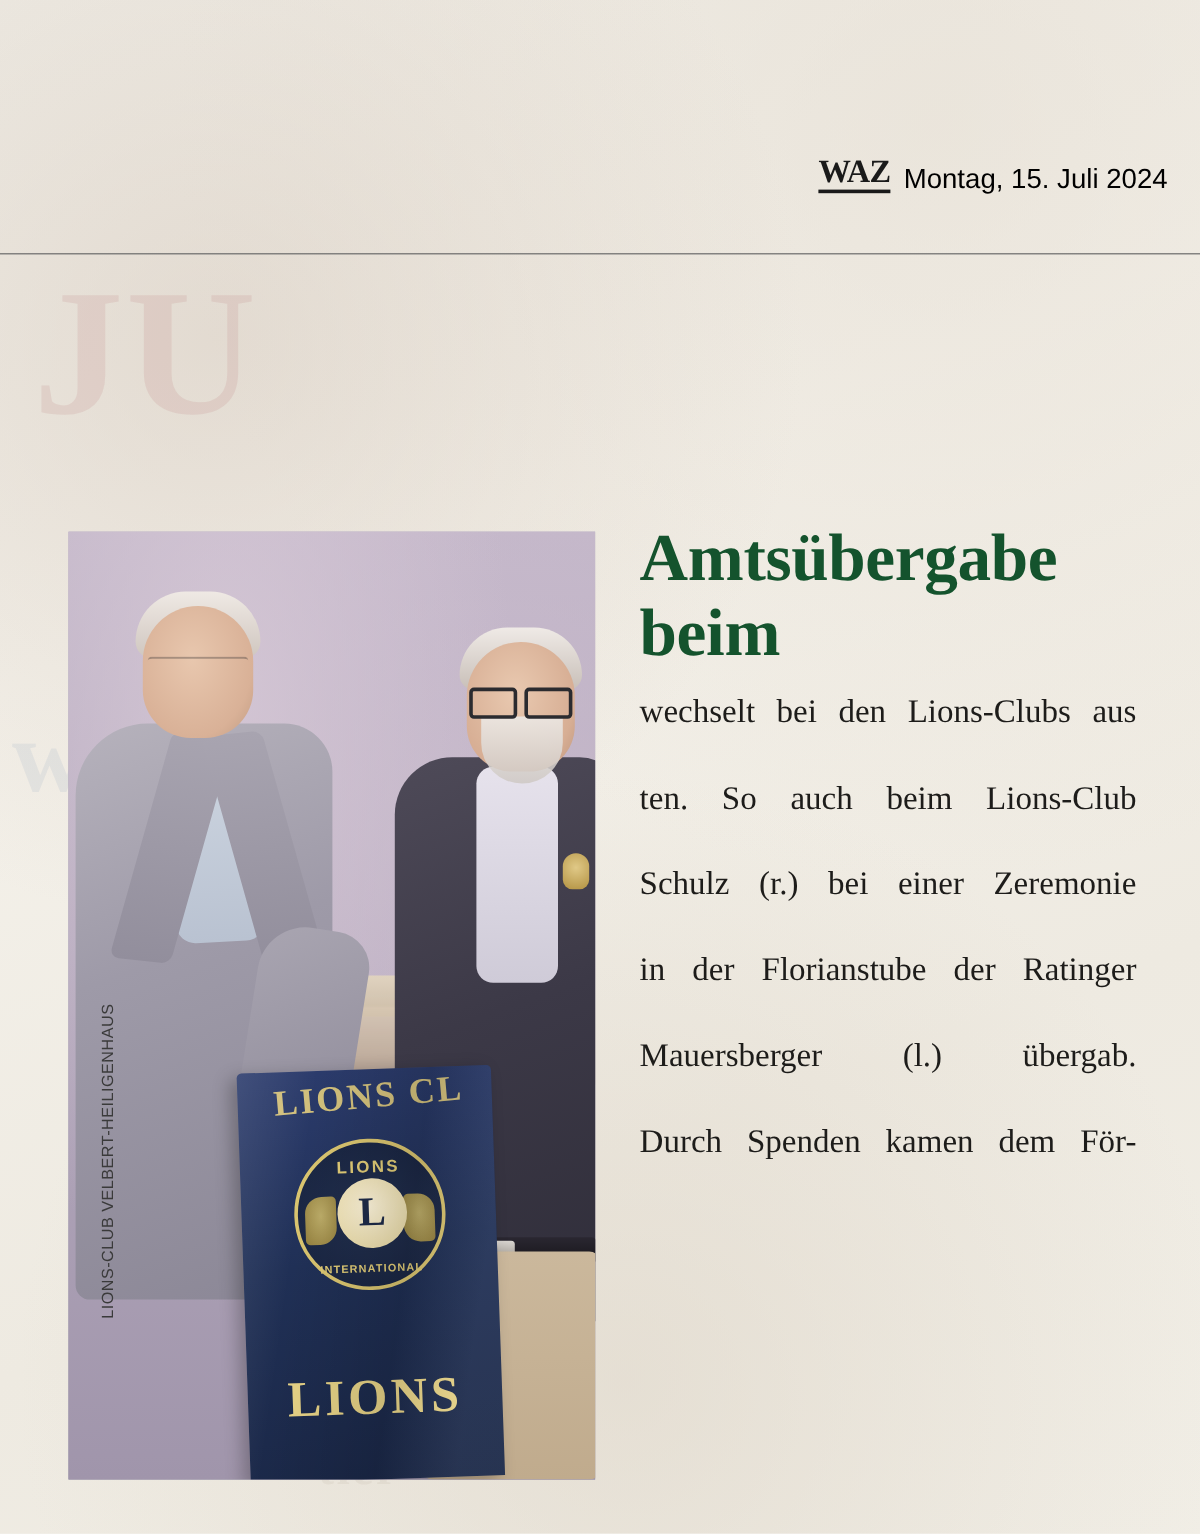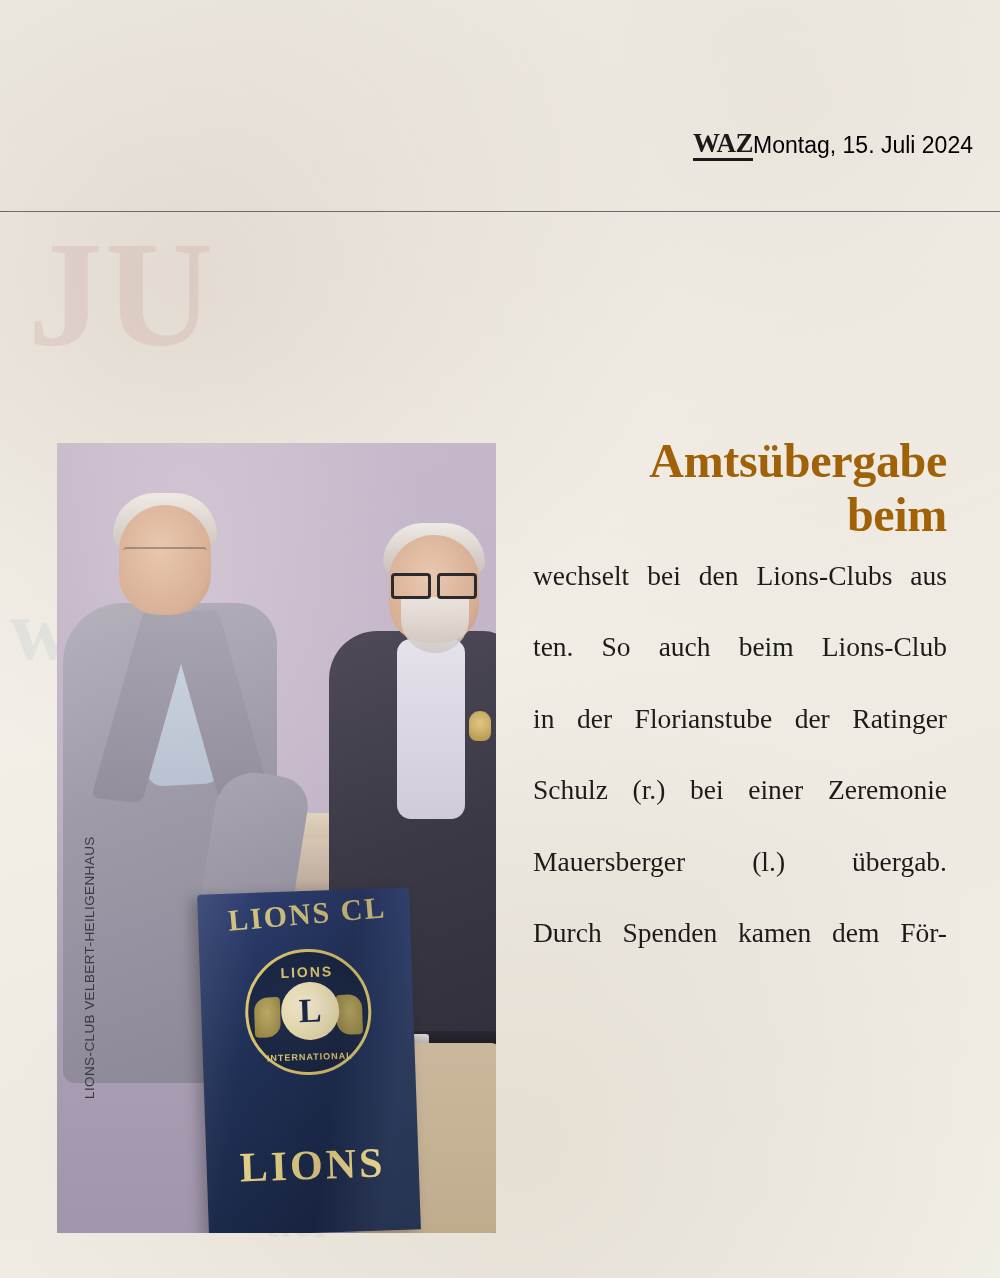--- a/index.html
+++ b/index.html
@@ -58,21 +58,22 @@
     font-size: 40px;
     color: rgba(175,160,150,0.13);
   }
 
   
   .masthead {
     position: absolute;
     right: 27px;
     top: 130px;
     display: flex;
-    align-items: center;
+    align-items: flex-end;
+    gap: 11px;
   }
   .masthead .brand {
     font-family: "Liberation Serif", serif;
     font-weight: bold;
     font-size: 27px;
     letter-spacing: -0.5px;
     color: #1a1a1a;
     border-bottom: 3px solid #1a1a1a;
     padding-bottom: 1px;
     line-height: 1;
@@ -352,24 +353,24 @@
 
   
   .text-col {
     position: absolute;
     left: 533px;
     top: 148px;
     width: 414px;
   }
   .headline {
     font-family: "Liberation Serif", serif;
-    font-size: 48px;
+    font-size: 56px;
     line-height: 1.12;
-    text-align: right;
-    color: #a16207;
+    text-align: left;
+    color: #14532d;
     margin: 0 0 16px 0;
     letter-spacing: -0.3px;
   }
   .headline .hl-line { display: block; }
   .body-text {
     font-family: "Liberation Serif", serif;
     font-size: 27.5px;
     line-height: 1.30;
     color: #1d1c1a;
     text-align: justify;
@@ -452,21 +453,21 @@
   </div>
 
   <div class="text-col">
     <h1 class="headline">
       <span class="hl-line">Amtsübergabe</span>
       <span class="hl-line">beim</span>
     </h1>
     <p class="body-text">
       <span class="ln">wechselt bei den Lions-Clubs aus</span>
       <span class="ln">ten. So auch beim Lions-Club</span>
+      <span class="ln">Schulz (r.) bei einer Zeremonie</span>
       <span class="ln">in der Florianstube der Ratinger</span>
-      <span class="ln">Schulz (r.) bei einer Zeremonie</span>
       <span class="ln">Mauersberger (l.) übergab.</span>
       <span class="ln">Durch Spenden kamen dem För-</span>
 
     </p>
   </div>
 
 </div>
 
 </body></html>

